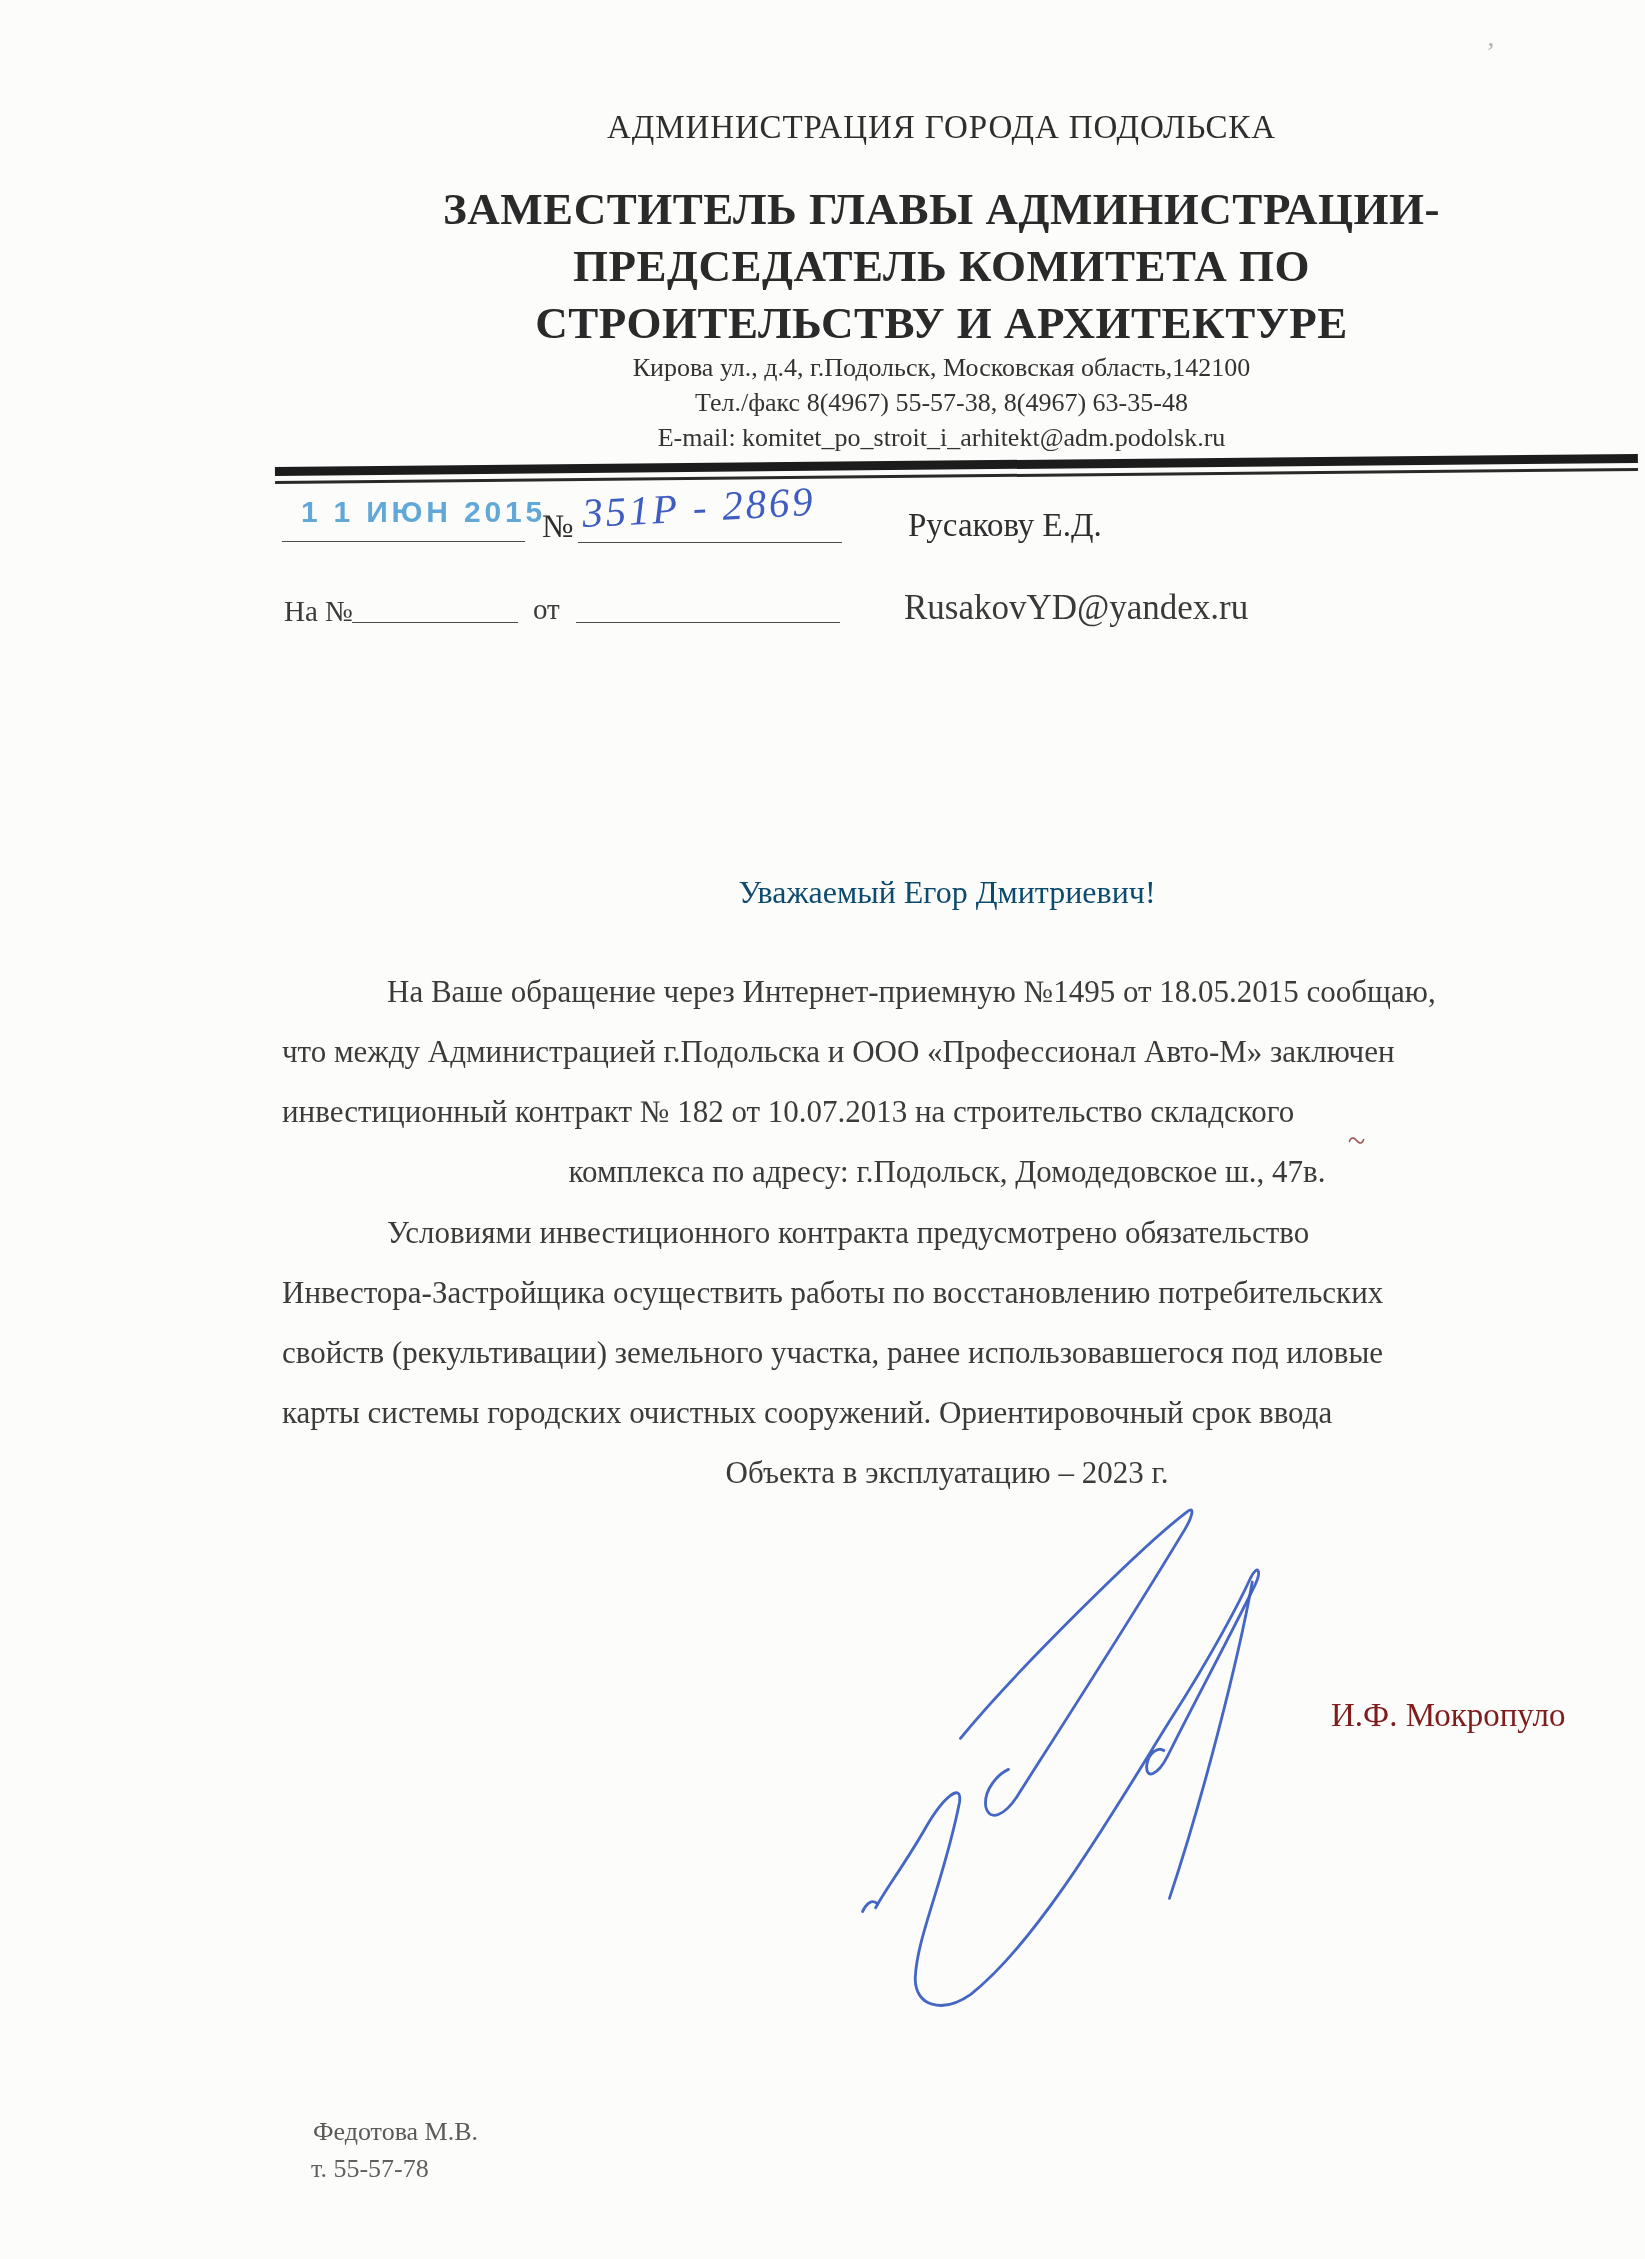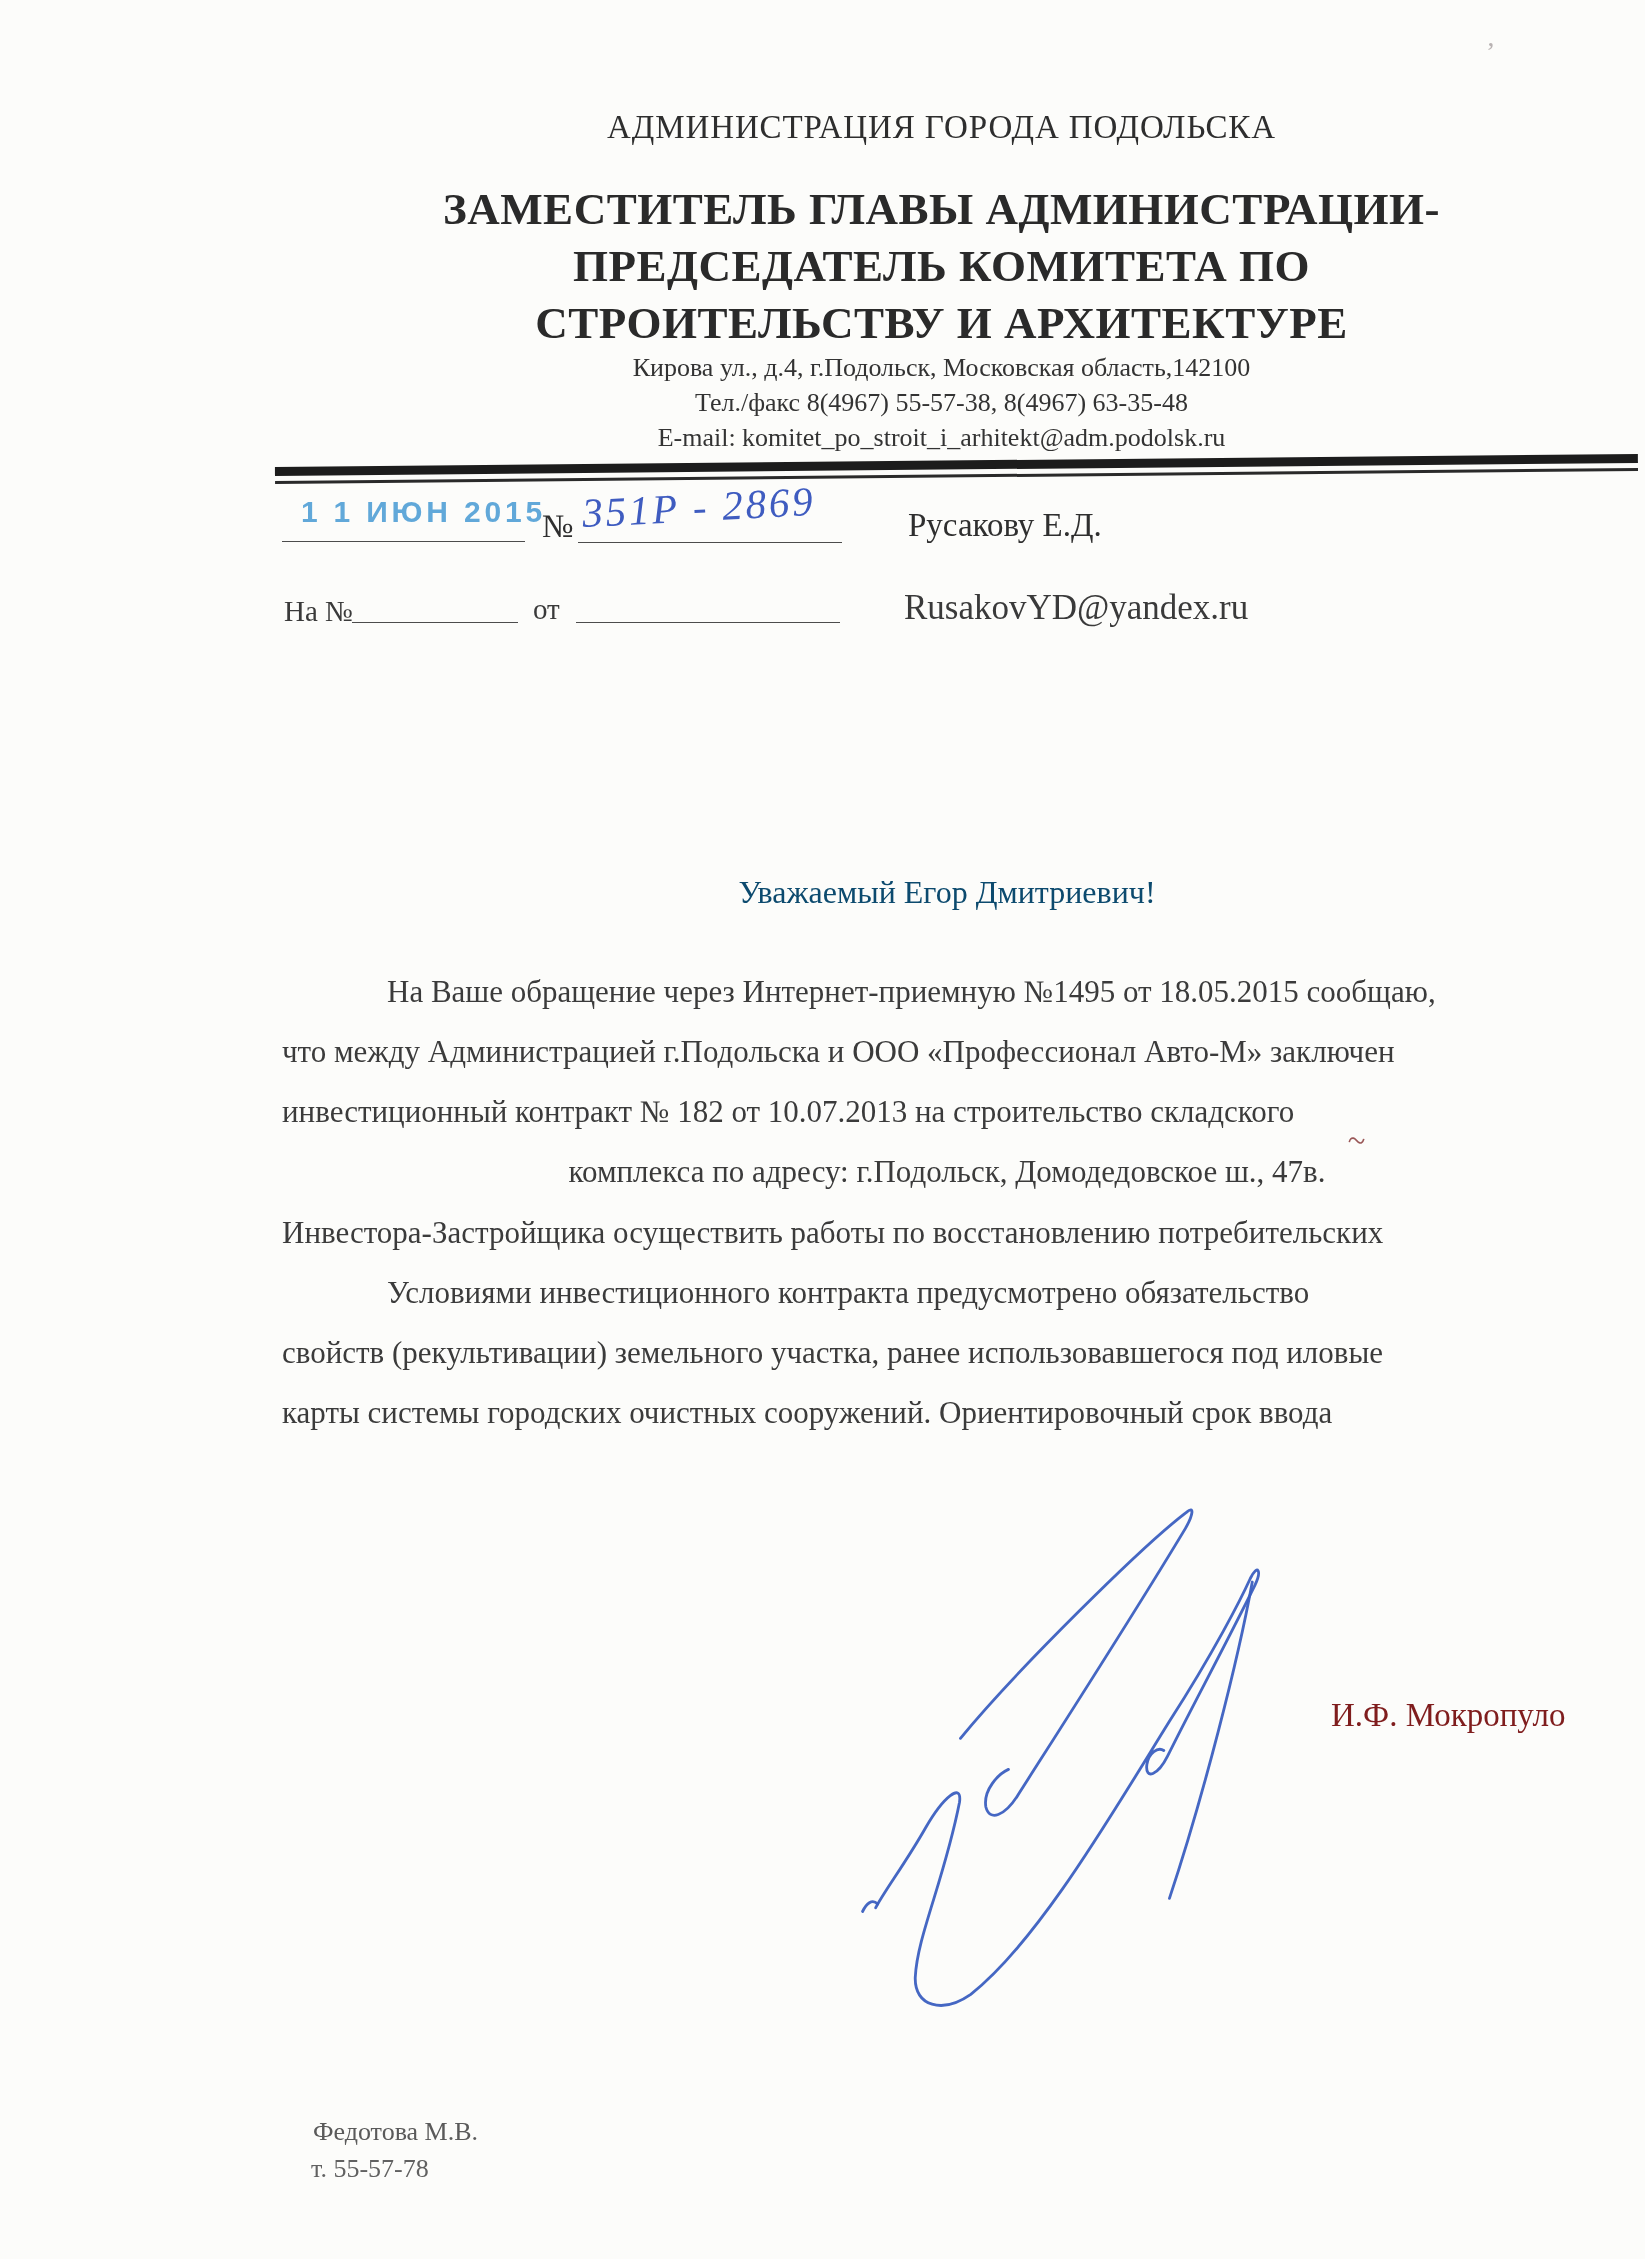--- a/index.html
+++ b/index.html
@@ -117,24 +117,25 @@
   <div class="abs salutation">Уважаемый Егор Дмитриевич!</div>
 
   <div class="abs para p1">
     <div class="jline indent">На Ваше обращение через Интернет-приемную №1495 от 18.05.2015 сообщаю,</div>
     <div class="jline">что между Администрацией г.Подольска и ООО «Профессионал Авто-М» заключен</div>
     <div class="jline">инвестиционный контракт № 182 от 10.07.2013 на строительство складского</div>
     <div class="lline">комплекса по адресу: г.Подольск, Домодедовское ш., 47в.</div>
   </div>
 
   <div class="abs para p2">
+    <div class="jline indent">Условиями инвестиционного контракта предусмотрено обязательство</div>
     <div class="jline">Инвестора-Застройщика осуществить работы по восстановлению потребительских</div>
-    <div class="jline indent">Условиями инвестиционного контракта предусмотрено обязательство</div>
     <div class="jline">свойств (рекультивации) земельного участка, ранее использовавшегося под иловые</div>
     <div class="jline">карты системы городских очистных сооружений. Ориентировочный срок ввода</div>
+    <div class="lline">Объекта в эксплуатацию – 2023 г.</div>
   </div>
 
   <svg class="abs signature-svg" width="490" height="546" viewBox="0 0 520 580">
     <path class="sig-path" d="M150,268 C210,195 345,62 390,28 C399,20 397,31 389,45 C332,140 243,278 210,330 C197,350 181,357 177,341 C174,323 190,306 201,301"></path>
     <path class="sig-path" d="M60,448 C68,432 92,400 113,363 C132,330 152,314 149,336 C133,418 104,478 102,522 C101,553 131,561 161,540 C232,484 310,350 372,250 C420,175 448,120 458,98 C466,82 470,90 463,105 C430,172 392,242 370,287 C360,307 346,313 348,296 C350,283 360,277 366,281"></path>
     <path class="sig-path" d="M460,102 C445,185 408,330 372,438"></path>
     <path class="sig-path" d="M46,452 C50,444 56,438 62,444"></path>
   </svg>
 
   <div class="abs signer-name">И.Ф. Мокропуло</div>

